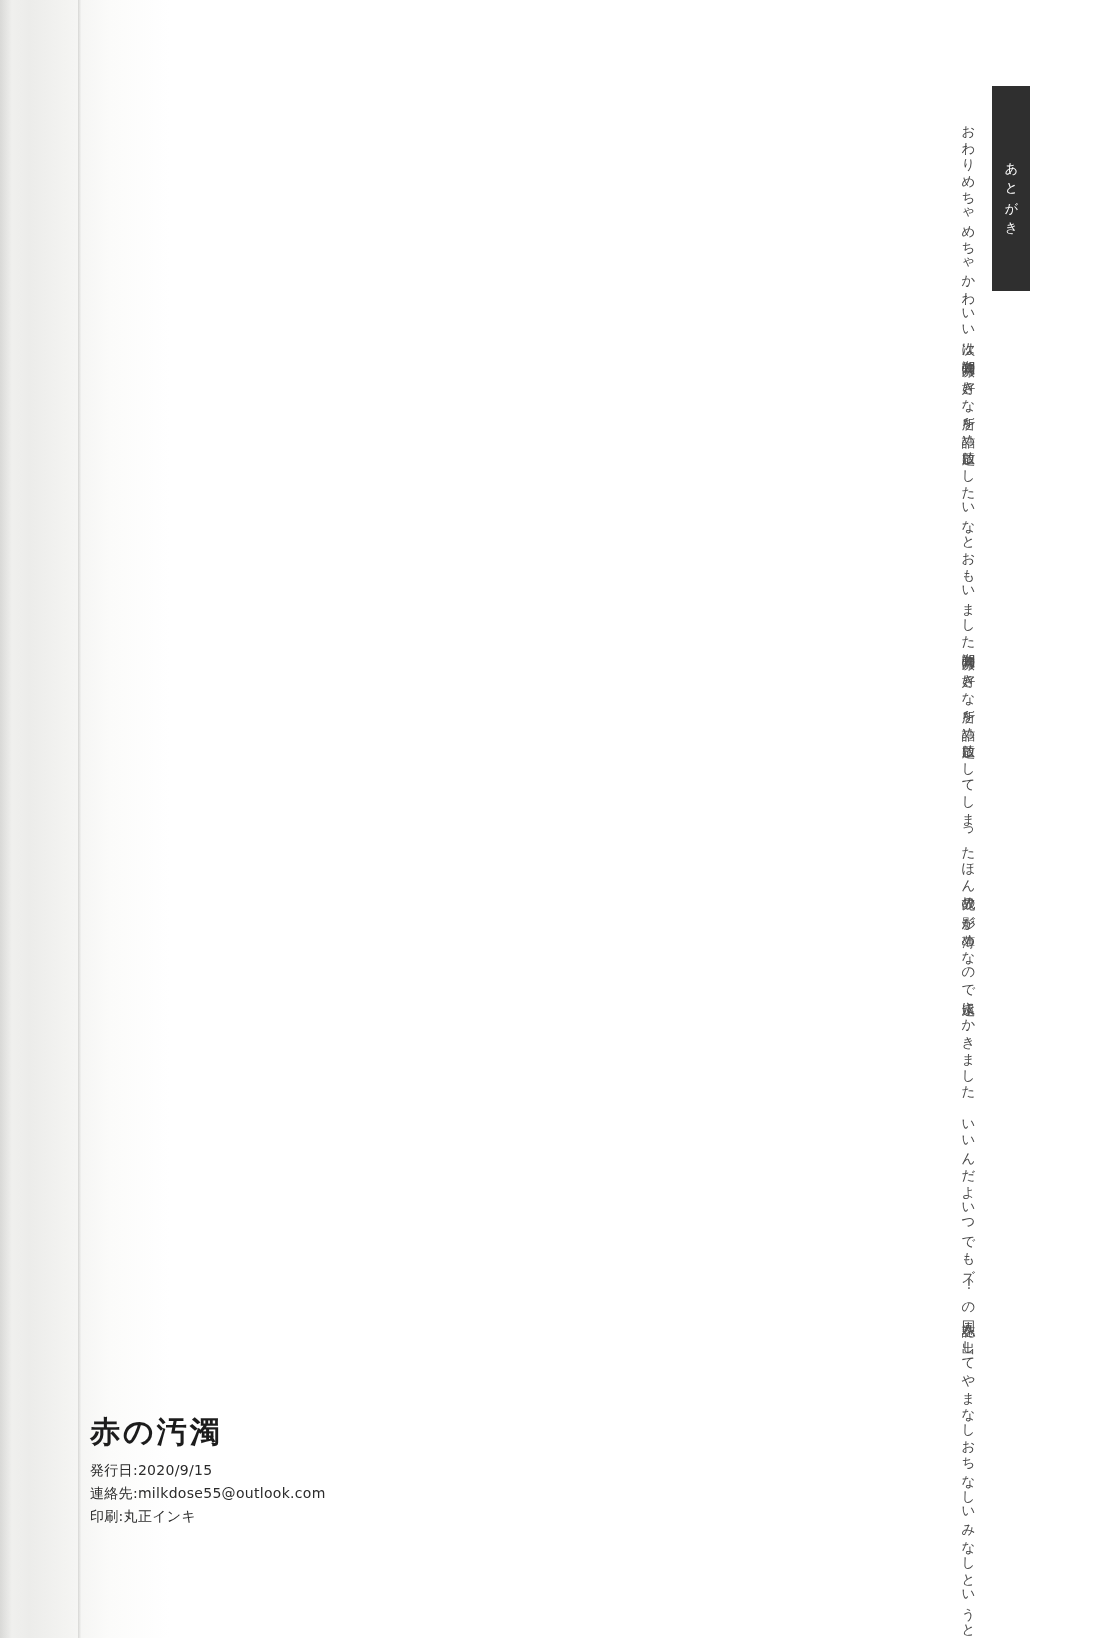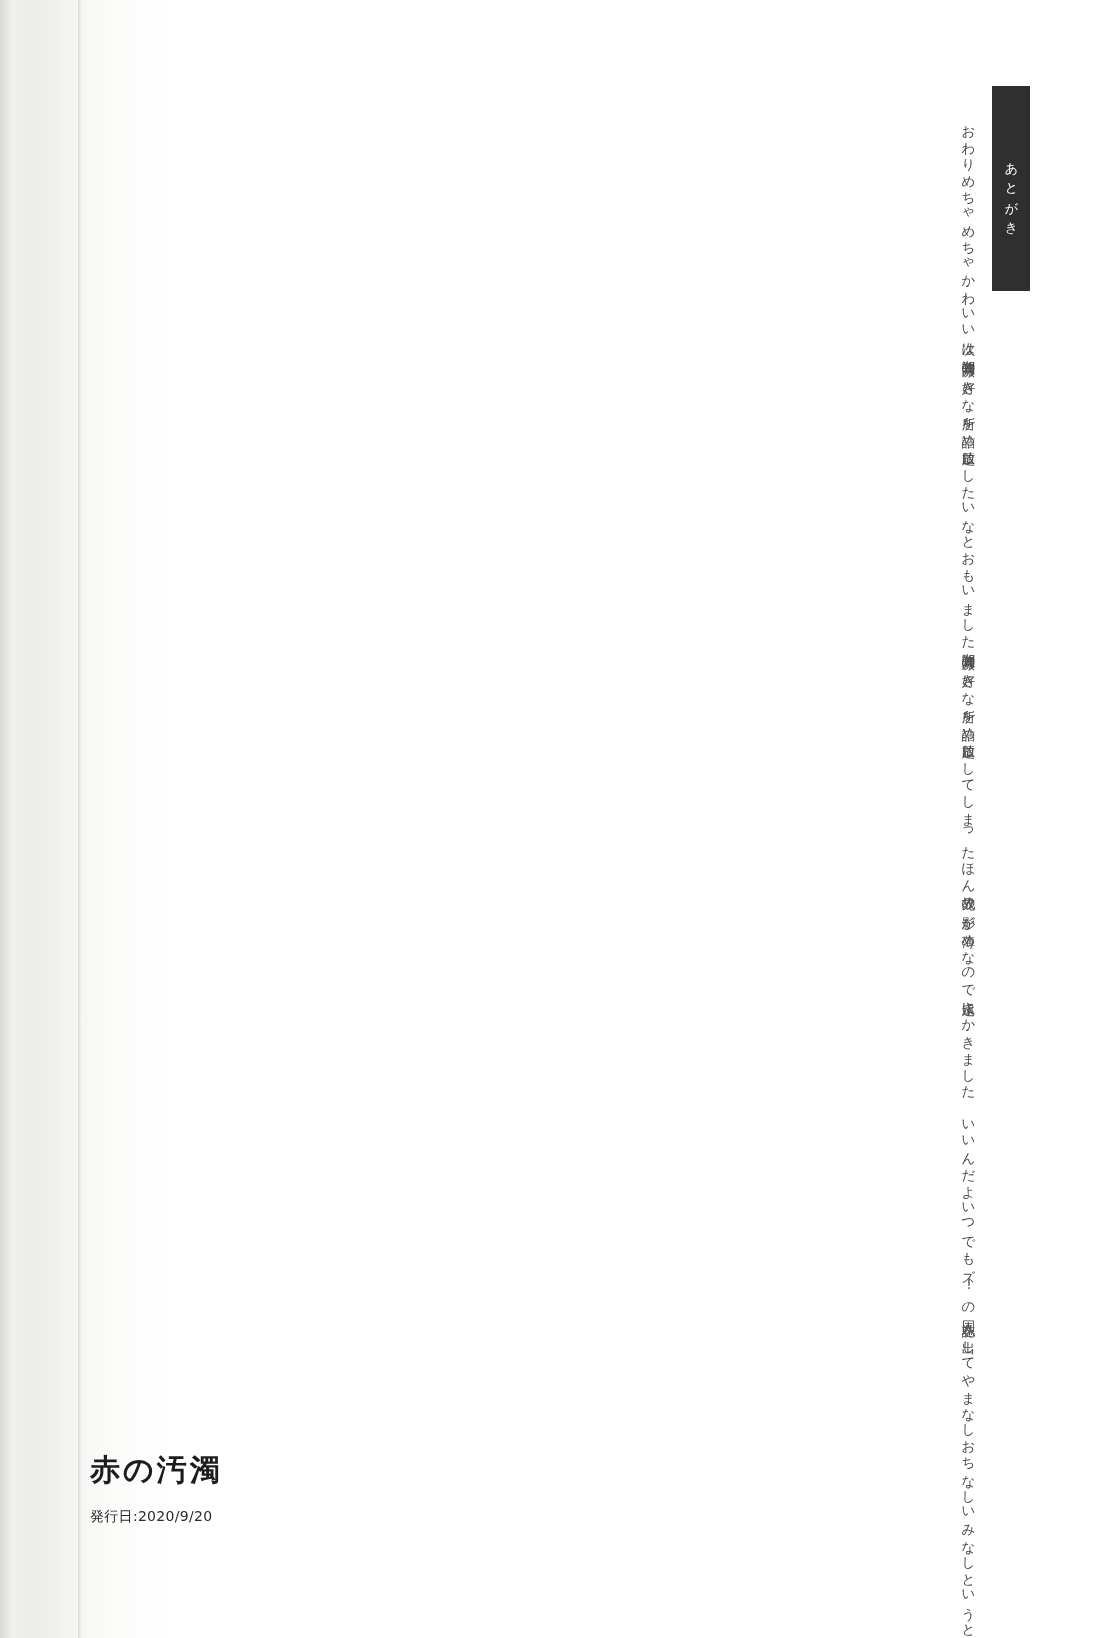--- a/index.html
+++ b/index.html
@@ -103,21 +103,21 @@
     left: 90px;
     bottom: 110px;
     width: 520px;
   }
   .colophon-title {
     font-family: "DejaVu Sans", sans-serif;
     font-size: 30px;
     font-weight: bold;
     color: #1c1c1c;
     letter-spacing: 3px;
-    margin: 0 0 14px 0;
+    margin: 0 0 6px 0;
   }
   .colophon-line {
     font-family: "DejaVu Sans", sans-serif;
     font-size: 14px;
     color: #2b2b2b;
     line-height: 23px;
     letter-spacing: 0.3px;
     white-space: nowrap;
   }
 </style>
@@ -134,14 +134,16 @@
     <div class="col">次は朔間凛月の好きな所を詰め放題にしたいなとおもいました</div>
     <div class="col">朔間凛月の好きな所を詰め放題にしてしまったほん故兄の影が薄めなので</div>
     <div class="col">永遠にかきました いいんだよいつでもズ!の同人誌を出して</div>
     <div class="col">やまなしおちなしいみなしというところでとても正しく自分の好きなものだけ</div>
 
   </div>
 </div>
 
 <div class="colophon">
   <div class="colophon-title">赤の汚濁</div>
-  <div class="colophon-line">発行日:2020/9/20</div>
+  <div class="colophon-line">発行日:2020/9/15</div>
+  <div class="colophon-line">連絡先:milkdose55@outlook.com</div>
+  <div class="colophon-line">印刷:丸正インキ</div>
 </div>
 
 </body></html>

